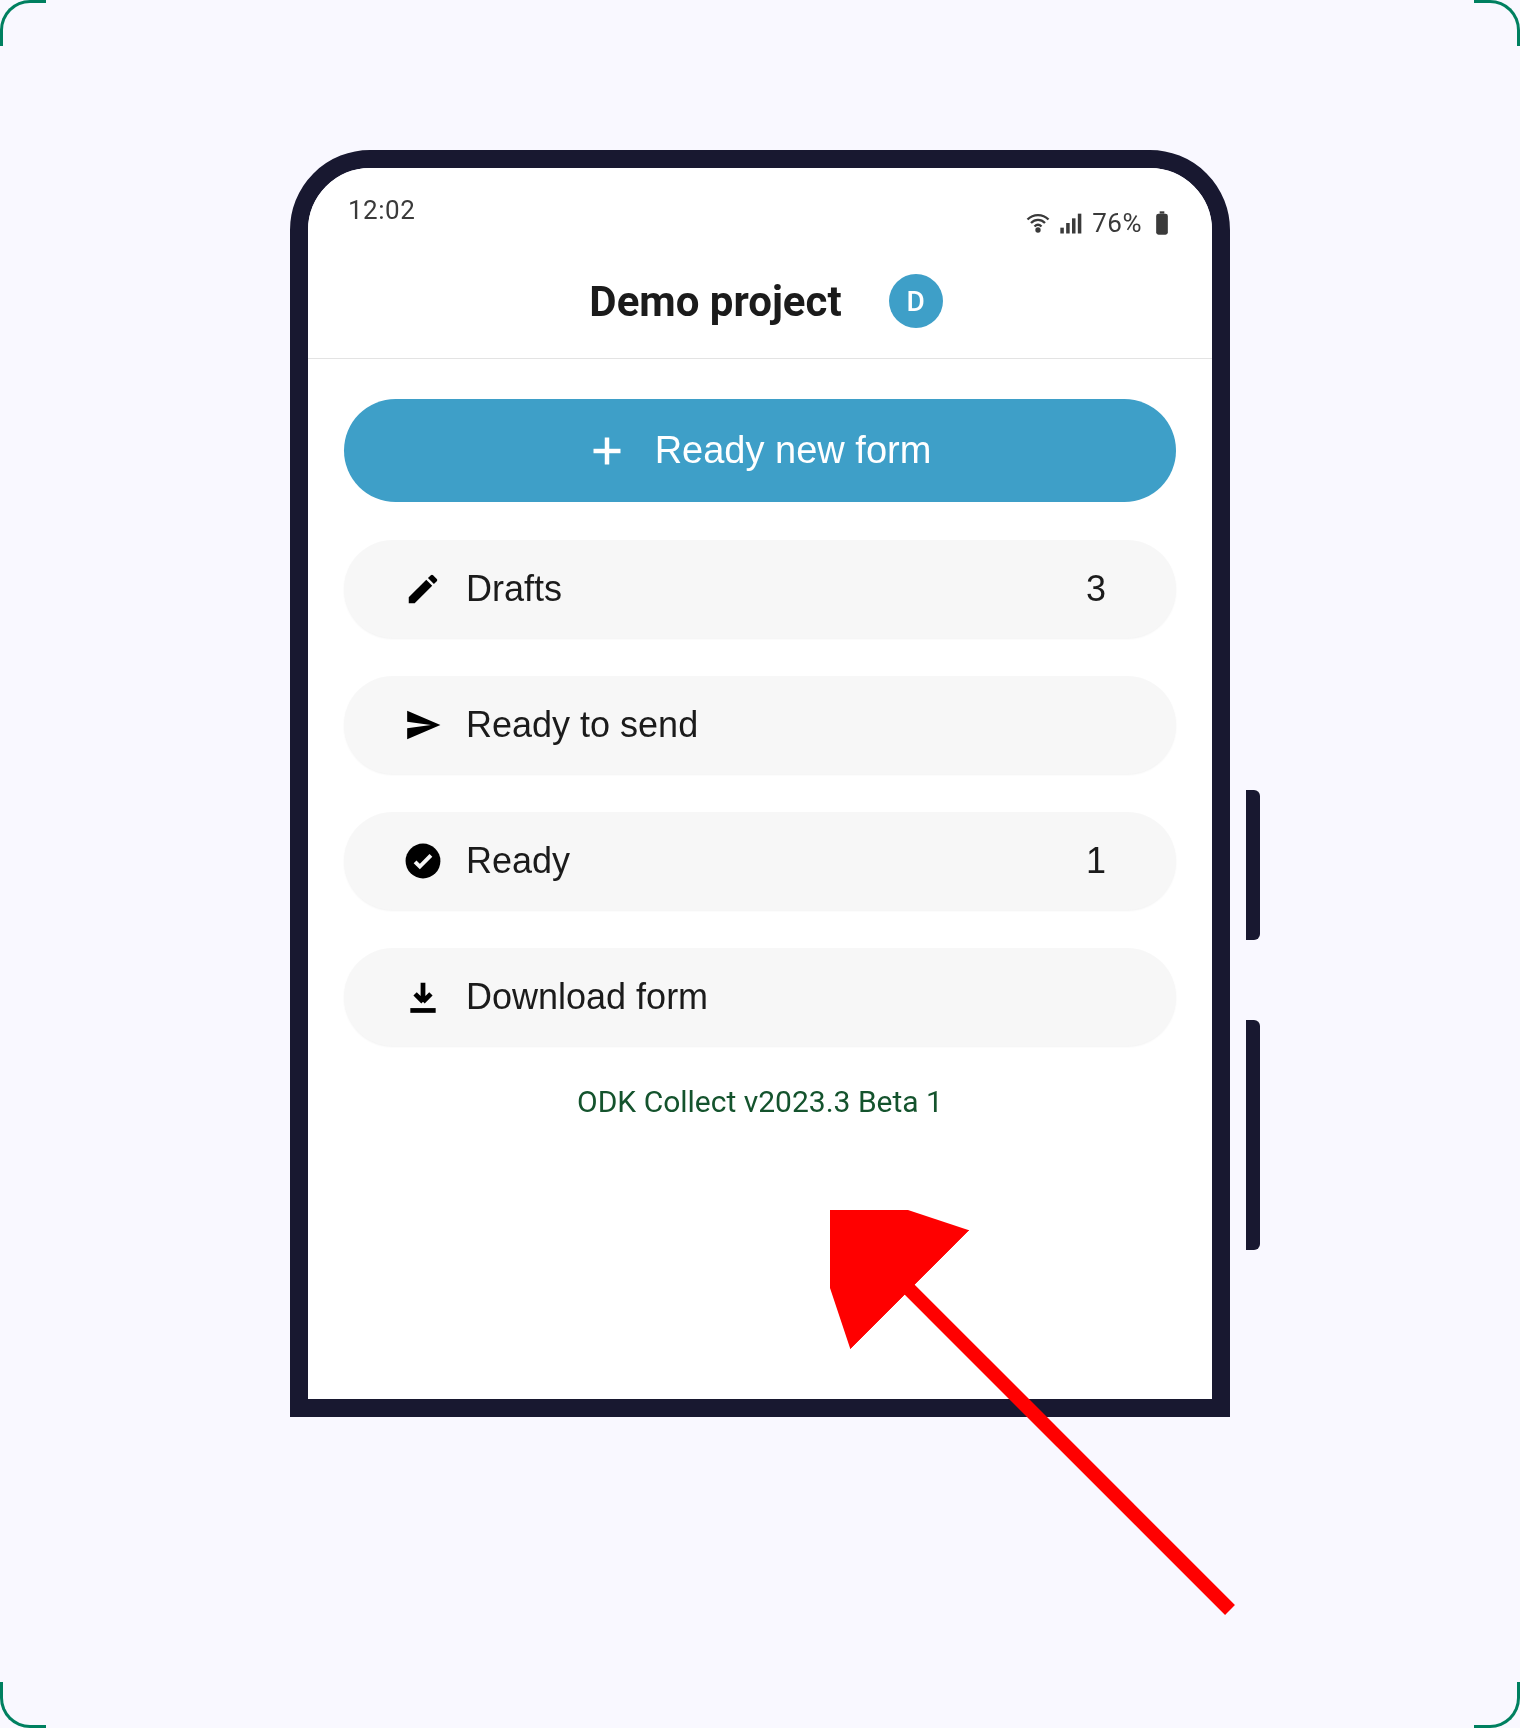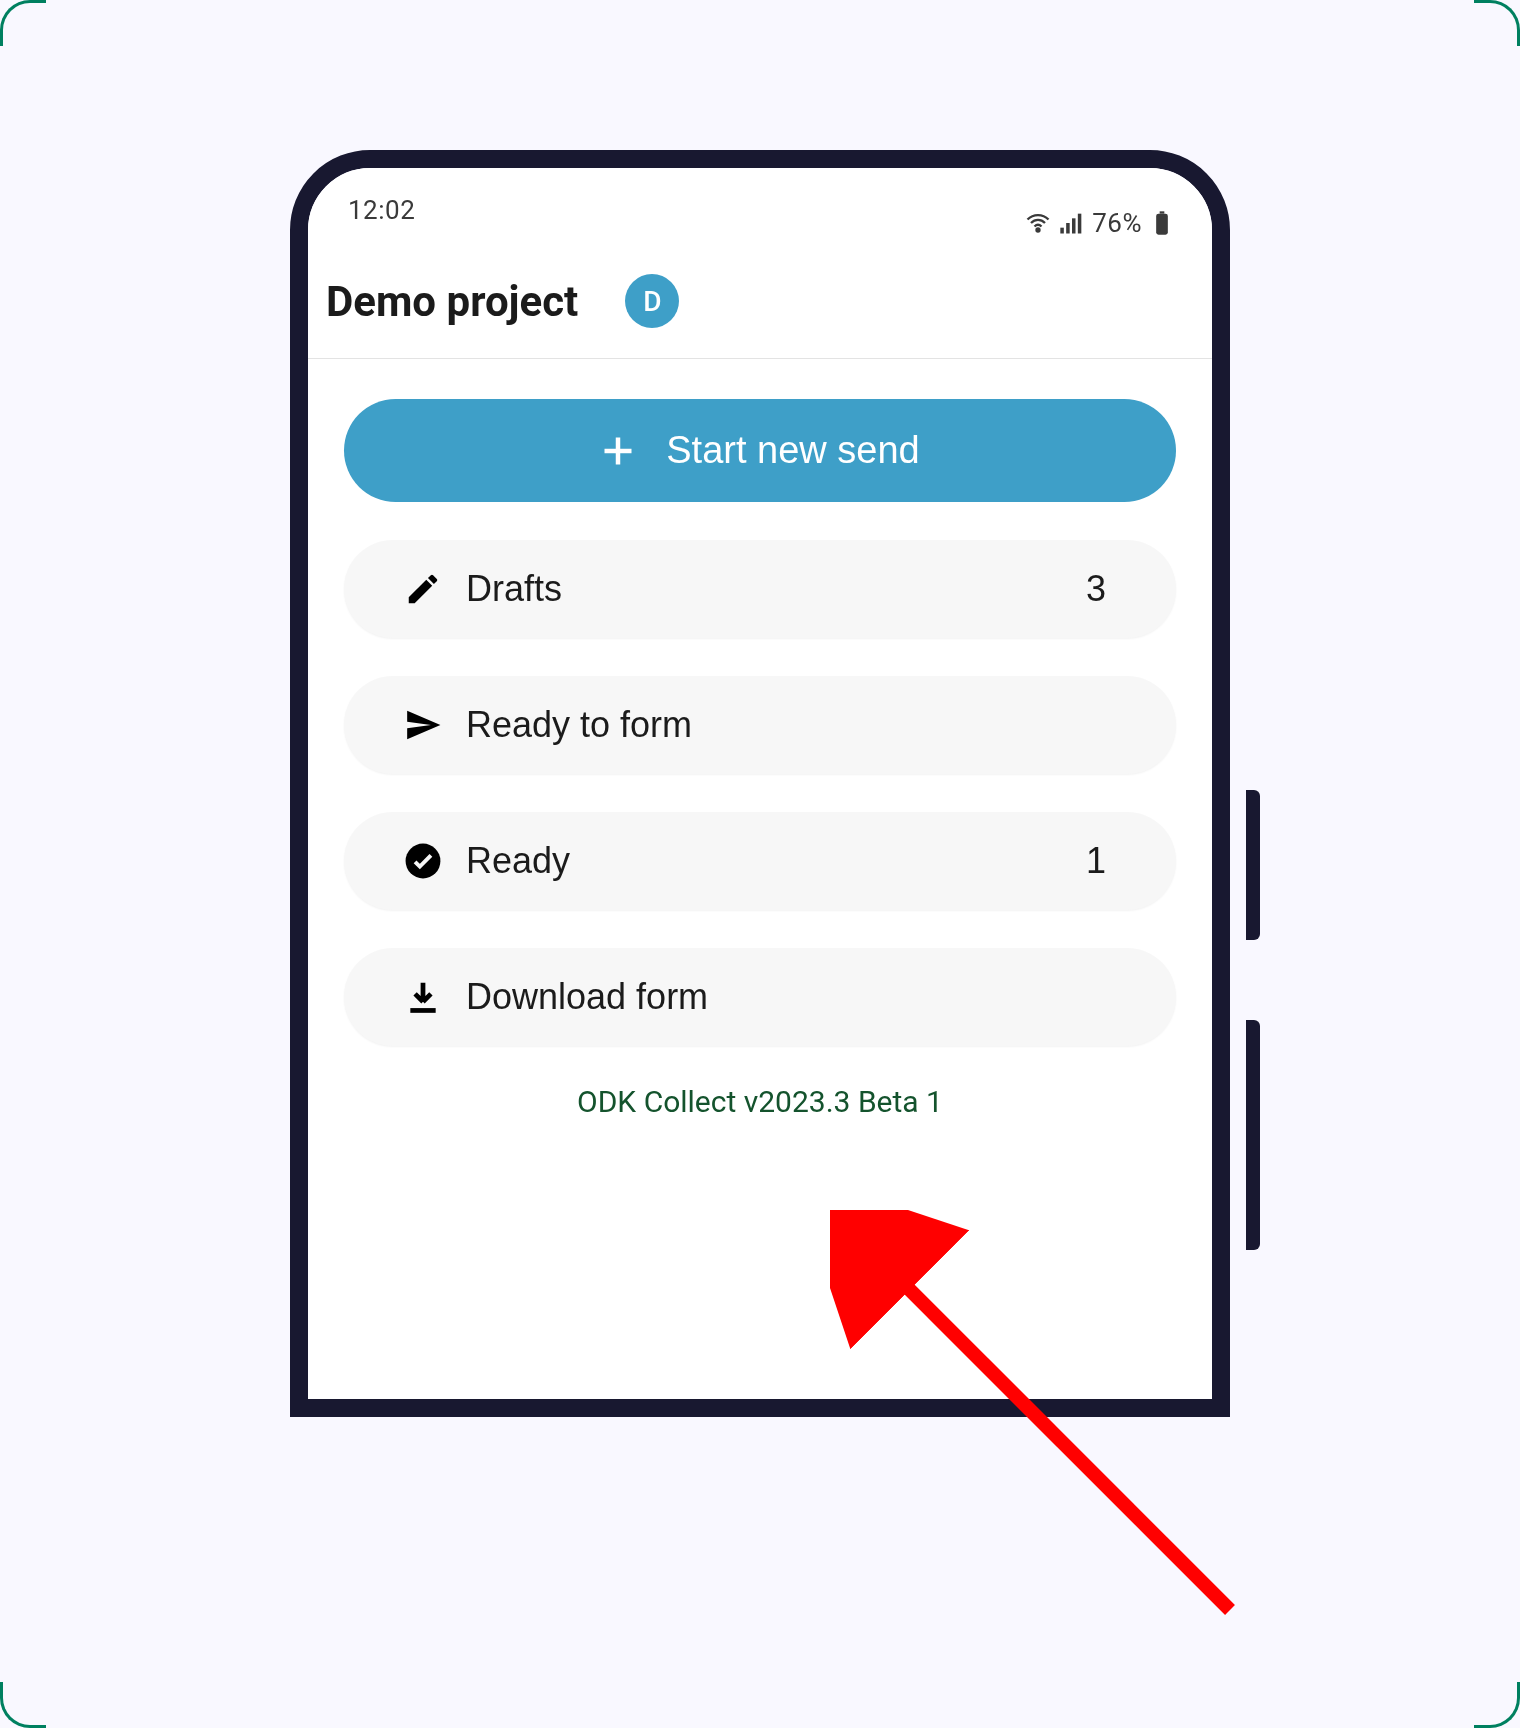--- a/index.html
+++ b/index.html
@@ -48,23 +48,23 @@
     font-size: 26px;
     color:#3a3a3a;
     padding: 14px 36px 6px 40px;
     letter-spacing: 0.5px;
   }
   .status-right { display:flex; align-items:center; gap:6px;margin-top:26px; }
   .status-icon { width:28px; height:28px; }
 
   .app-header {
     display:flex;
-    justify-content: flex-start;
-    align-items:center;
-    padding: 30px 36px 30px 18px;
+    justify-content: center;
+    align-items:center;
+    padding: 30px 36px 30px 48px;
     border-bottom: 1px solid #e3e3e3;
     gap: 47px;
   }
   .app-title {
     font-size: 42px;
     font-weight: 700;
     color:#1b1b1b;
   }
   .avatar-badge {
     width:54px; height:54px;
@@ -182,36 +182,36 @@
         <div class="avatar-badge">D</div>
       </div>
 
       <div class="content">
 
         <button class="primary-btn">
           <svg class="plus-icon" viewBox="0 0 24 24" fill="none">
               <line x1="12" y1="3" x2="12" y2="21"></line>
               <line x1="3" y1="12" x2="21" y2="12"></line>
             </svg>
-          <span>Start new send</span>
+          <span>Ready new form</span>
         </button>
 
         <button class="menu-btn">
           <svg class="menu-icon" viewBox="0 0 24 24">
               <path d="M3 17.25V21h3.75L17.81 9.94l-3.75-3.75L3 17.25zM20.71 7.04a1 1 0 0 0 0-1.41l-2.34-2.34a1 1 0 0 0-1.41 0l-1.83 1.83 3.75 3.75 1.83-1.83z"></path>
             </svg>
           <span class="menu-label">Drafts</span>
           <span class="menu-count">3</span>
         </button>
 
         <button class="menu-btn">
           <svg class="menu-icon" viewBox="0 0 24 24">
               <path d="M2 21l21-9L2 3v7l15 2-15 2v7z"></path>
             </svg>
-          <span class="menu-label">Ready to form</span>
+          <span class="menu-label">Ready to send</span>
         </button>
 
         <button class="menu-btn">
           <svg class="menu-icon" viewBox="0 0 24 24">
               <circle cx="12" cy="12" r="11"></circle>
               <path d="M7 12.5l3 3 7-7" stroke="#f7f7f7" stroke-width="2.5" fill="none"></path>
             </svg>
           <span class="menu-label">Ready</span>
           <span class="menu-count">1</span>
         </button>

